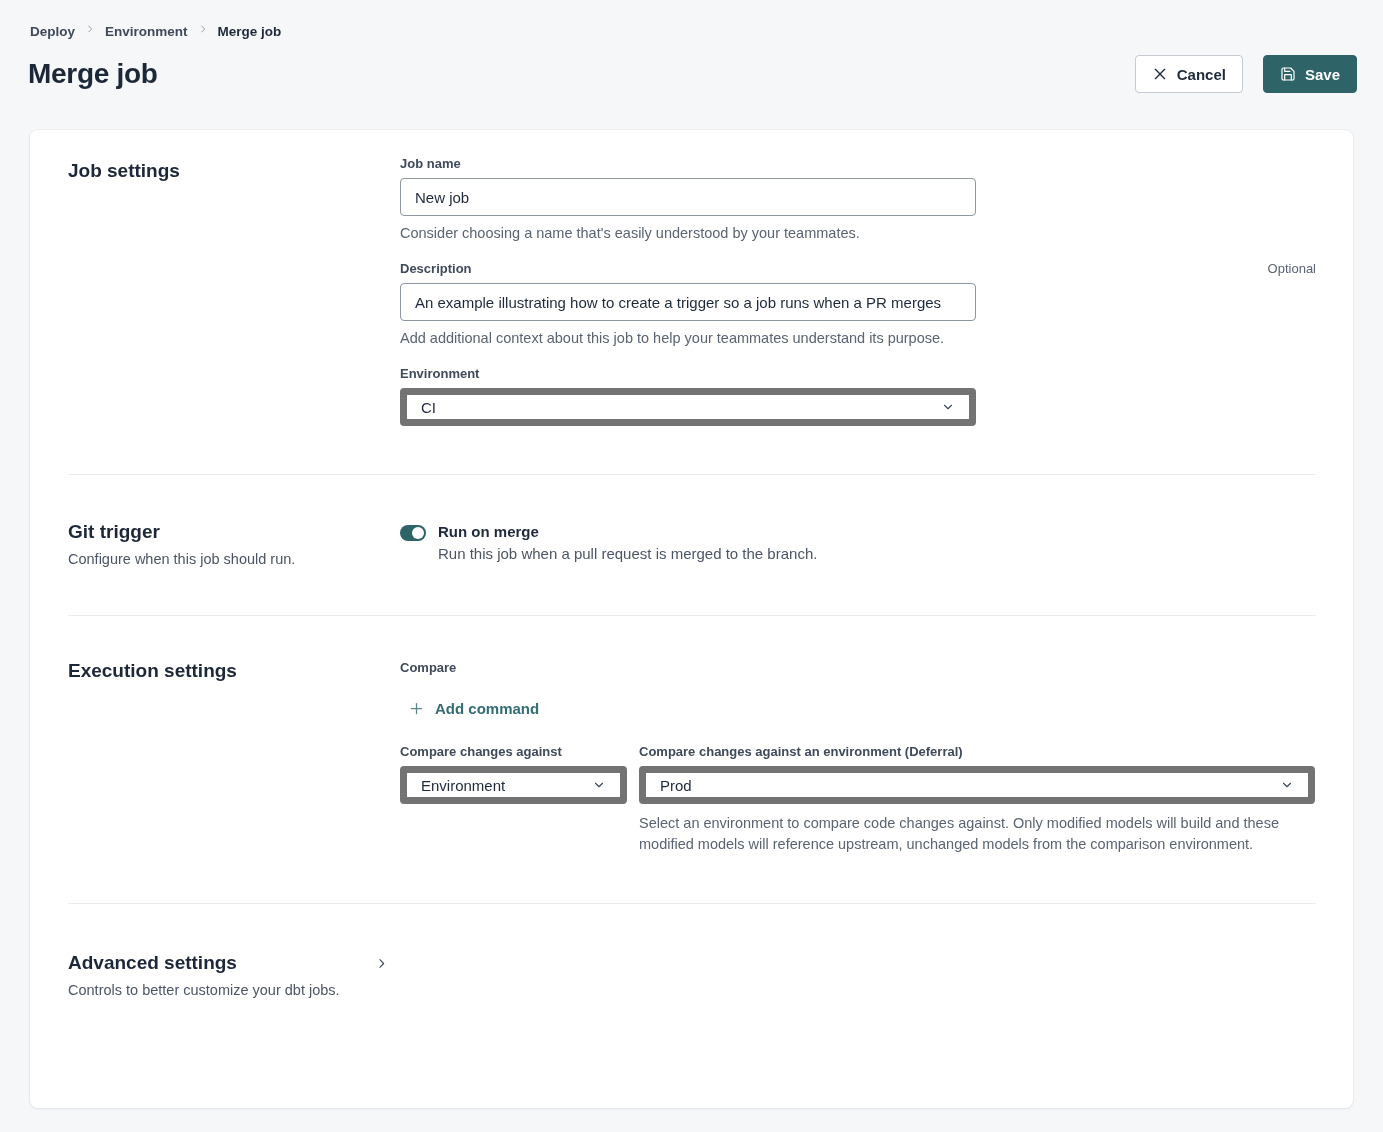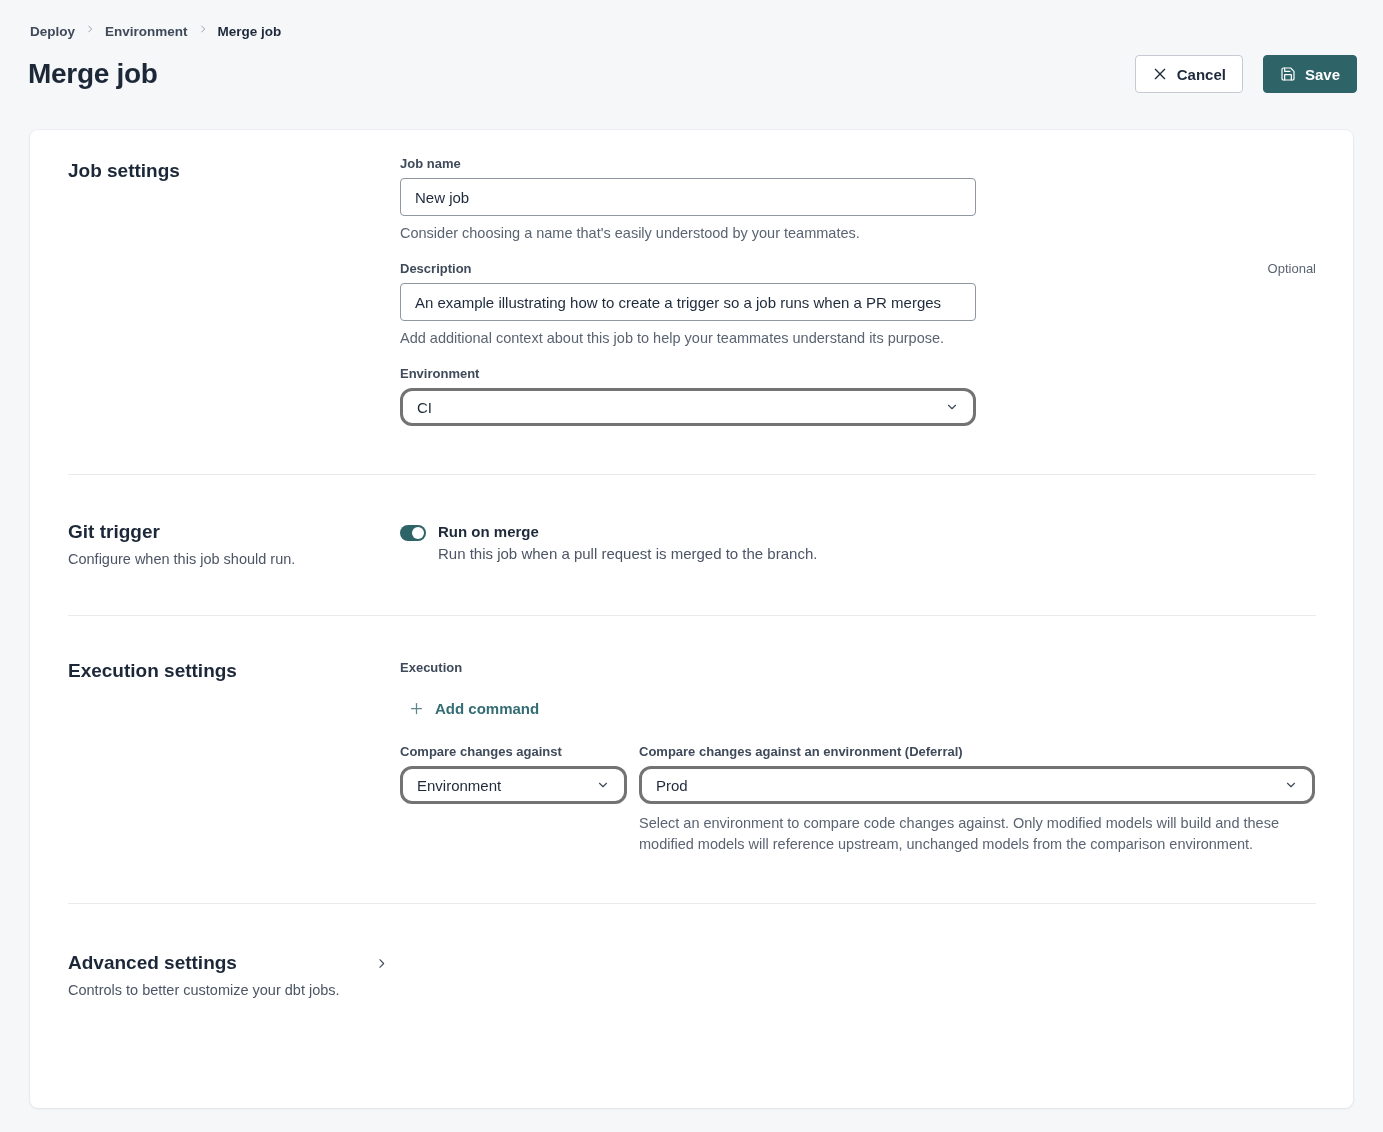--- a/index.html
+++ b/index.html
@@ -61,21 +61,21 @@
   .field-label-row { display: flex; justify-content: space-between; align-items: baseline; margin-bottom: 7px; }
   .field-label { font-size: 13px; font-weight: 700; color: #3f4a5a; }
   .field-optional { font-size: 13px; font-weight: 400; color: #5a6472; }
   .text-input {
     width: 576px; height: 38px; border: 1px solid #8f97a3; border-radius: 4px;
     padding: 0 14px; font-size: 15px; color: #1e2a3b; background: #fff;
     font-family: "Liberation Sans", "DejaVu Sans", sans-serif; outline: none;
   }
   .field-helper { font-size: 14.5px; color: #5a6472; margin-top: 9px; }
   .select-box {
-    width: 576px; height: 38px; border: 3px solid #737373; border-radius: 12px;
+    width: 576px; height: 38px; border: 7px solid #737373; border-radius: 4px;
     background: #fff; display: flex; align-items: center; justify-content: space-between;
     padding: 0 14px; font-size: 15px; color: #1e2a3b; cursor: pointer;
   }
   .select-box svg { width: 14px; height: 14px; stroke: #3f4a5a; }
 
   
   .section-job { padding-top: 26px; padding-bottom: 48px; }
   .section-job .section-left { padding-top: 4px; }
 
   
@@ -226,21 +226,21 @@
     </div>
 
     <div class="divider"></div>
 
     <div class="section section-exec">
       <div class="section-left">
         <div class="section-heading">Execution settings</div>
       </div>
       <div class="section-content">
 
-        <div class="commands-label">Execution</div>
+        <div class="commands-label">Compare</div>
 
 
         <div class="add-command">
           <svg viewBox="0 0 24 24" fill="none" stroke-width="2" stroke-linecap="round">
               <line x1="12" y1="4" x2="12" y2="20"></line>
               <line x1="4" y1="12" x2="20" y2="12"></line>
             </svg>
           <span>Add command</span>
         </div>
 

